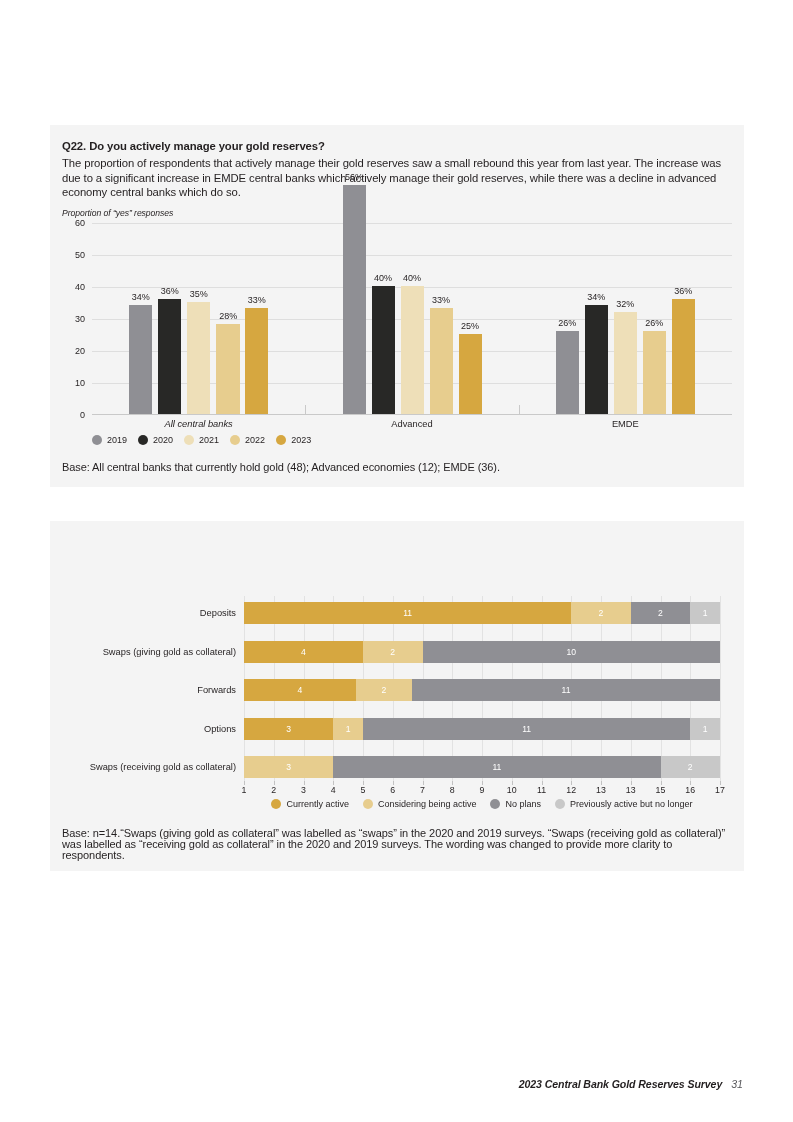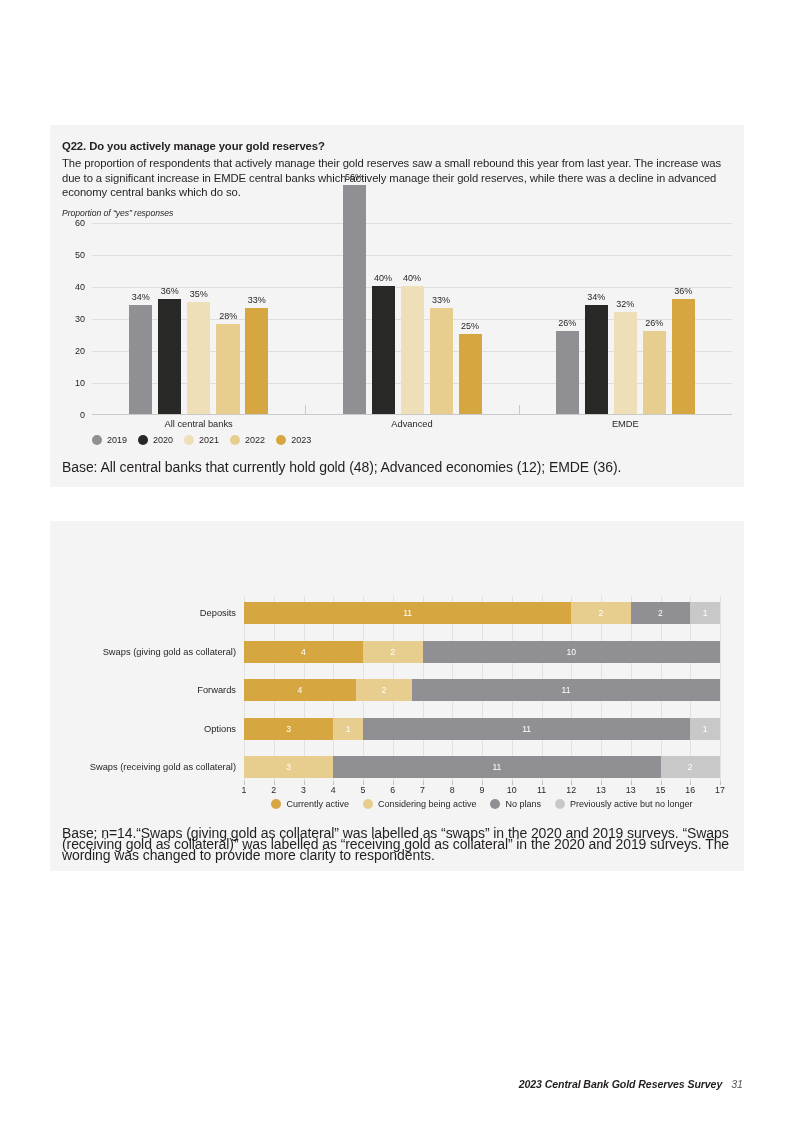--- a/index.html
+++ b/index.html
@@ -28,21 +28,21 @@
   .q-desc {
     font-size: 11.3px; line-height: 14.6px; letter-spacing: -0.1px;
     padding: 2px 14px 0 12px;
   }
   .q-sub {
     font-size: 8.6px; font-style: italic; letter-spacing: -0.05px;
     padding: 8px 12px 0 12px; color: #231f20;
   }
   .q-base {
     position: absolute; left: 12px; right: 10px;
-    font-size: 14px; line-height: 11px; letter-spacing: -0.08px;
+    font-size: 11px; line-height: 11px; letter-spacing: -0.08px;
   }
 
   
   #chart1 { position: absolute; left: 12px; top: 98px; width: 670px; height: 215px; }
   .plot1 {
     position: absolute; left: 30px; top: 0; right: 0; height: 192px;
     border-bottom: 1px solid #c9c9c9;
   }
   .gridline {
     position: absolute; left: 0; right: 0; height: 1px; background: #dedede;
@@ -200,21 +200,21 @@
           </div>
           <div class="lg-item">
             <span class="lg-dot" style="background: rgb(231, 205, 142);"></span>
             <span class="lg-txt">2022</span>
           </div>
           <div class="lg-item">
             <span class="lg-dot" style="background: rgb(214, 167, 64);"></span>
             <span class="lg-txt">2023</span>
           </div>
         </div>
-    <div class="grp-name" style="left: 136.667px;">All central banks</div>
+    <div class="grp-name" style="left: 136.667px; font-style: italic;">All central banks</div>
         <div class="grp-name" style="left: 350px;">Advanced</div>
         <div class="grp-name" style="left: 563.333px;">EMDE</div>
       </div>
 
     <p class="q-base" style="bottom:14px;">Base: All central banks that currently hold gold (48); Advanced economies (12); EMDE (36).</p>
   </section>
 
   <section class="panel" id="panel-q23">
 
     <div id="chart2">

